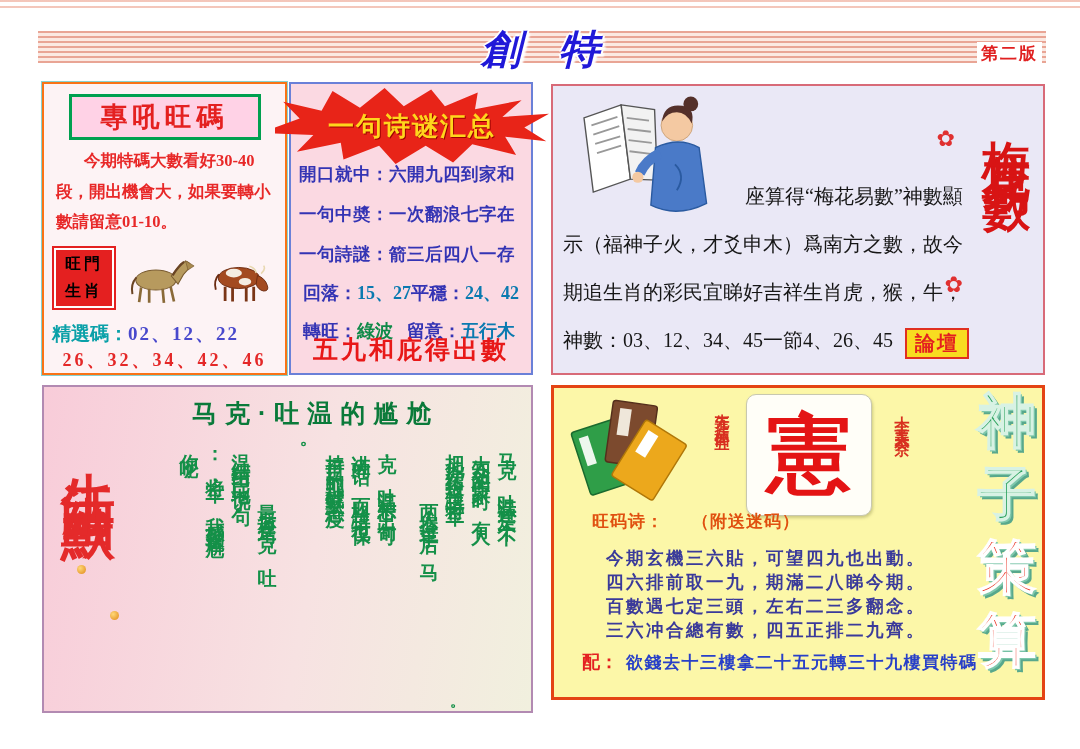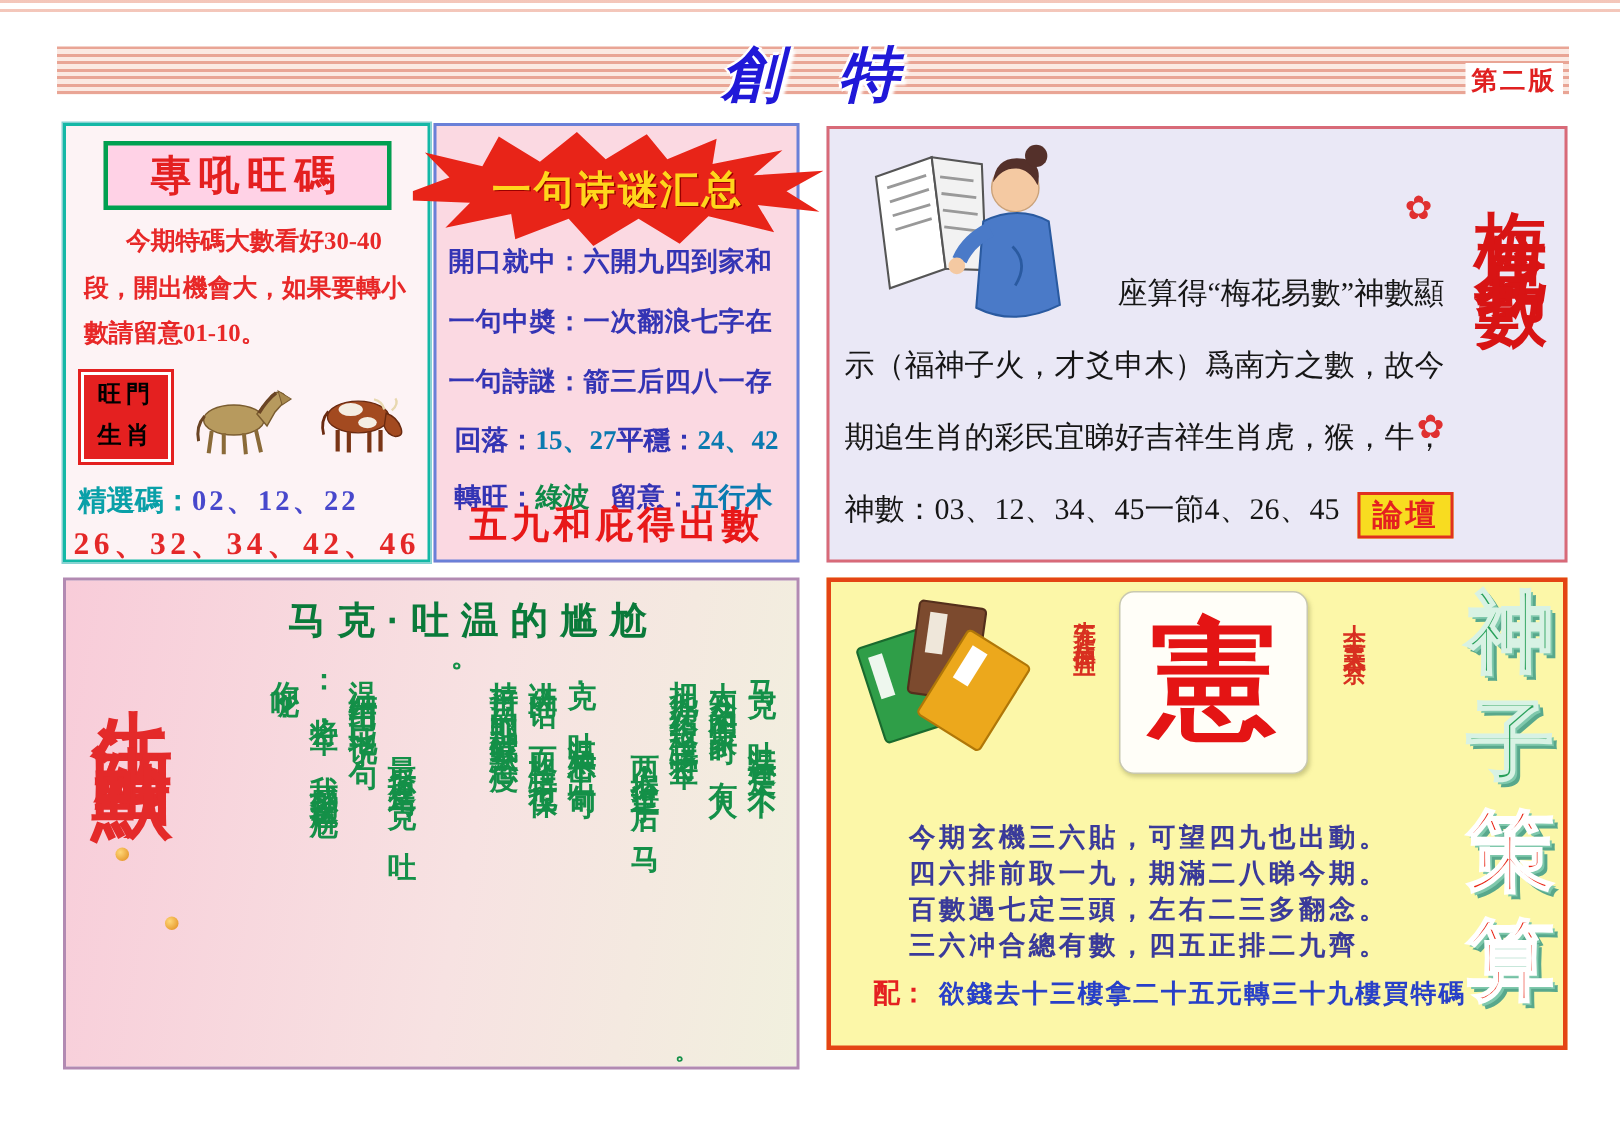--- a/index.html
+++ b/index.html
@@ -13,33 +13,33 @@
   .mast-stripes{position:absolute;top:31px;left:38px;right:34px;height:32px;
     background:repeating-linear-gradient(180deg,#e9a595 0 2px,#fbe9e2 2px 5px);}
   .paper-title{position:absolute;top:22px;left:0;width:100%;margin:0;text-align:center;
     color:#2018d8;font-size:40px;font-weight:bold;font-style:italic;letter-spacing:38px;text-indent:38px;
     text-shadow:2px 0 0 #fff,-2px 0 0 #fff,0 2px 0 #fff,0 -2px 0 #fff,3px 3px 2px #fff;}
   .edition{position:absolute;top:42px;right:38px;color:#e02020;font-size:17px;font-weight:bold;
     background:#fff;padding:0 4px;letter-spacing:2px;}
 
   
   .box-tl{left:42px;top:82px;width:245px;height:293px;background:#fdf3f5;
-    border:2px solid #14b8a6;outline:1px solid #86d2d2;}
+    border:2px solid #f97316;outline:1px solid #86d2d2;}
   .tl-title{width:186px;margin:10px auto 4px;background:#ffd2e6;border:3px solid #00a050;
     color:#e42020;font-size:27px;font-weight:bold;text-align:center;letter-spacing:5px;padding:2px 0;}
   .tl-body{margin:0;color:#e82828;font-weight:bold;font-size:16.5px;line-height:1.85;
     padding:2px 12px 0 12px;text-indent:1.7em;}
   .tl-zoo{display:flex;align-items:center;gap:5px;padding:5px 6px 0 10px;height:70px;}
   .zstamp{flex:none;width:56px;height:56px;background:#e42020;color:#000000;font-weight:bold;
     font-size:16px;line-height:27px;text-align:center;border:2px solid #fff;outline:2px solid #e42020;
     letter-spacing:3px;}
   .tl-picks{padding:8px 0 0 8px;font-weight:bold;font-size:19px;white-space:nowrap;}
   .picks-label{color:#0aa0a8;text-align:right;}
   .picks-1{color:#4848cc;letter-spacing:2px;}
-  .picks-2{color:#e42828;font-size:21px;font-weight:bold;text-align:center;letter-spacing:3px;margin-top:1px;}
+  .picks-2{color:#e42828;font-size:18px;font-weight:bold;text-align:center;letter-spacing:3px;margin-top:1px;}
 
   
   .box-tm{left:289px;top:82px;width:244px;height:293px;background:#fbd9e2;
     border:2px solid #6a80d8;z-index:4;}
   .starburst{position:absolute;top:4px;left:-16px;width:274px;height:76px;background:#e82418;
     display:flex;align-items:center;justify-content:center;
     clip-path:polygon(0% 52%,9% 40%,3% 18%,17% 30%,21% 4%,31% 26%,40% 0%,47% 24%,57% 2%,62% 24%,74% 6%,73% 28%,90% 16%,83% 38%,100% 34%,91% 52%,99% 70%,84% 64%,88% 88%,72% 74%,65% 98%,55% 76%,44% 100%,38% 76%,25% 94%,24% 72%,8% 84%,14% 62%,0% 60%);}
   .starburst span{color:#ffd61c;font-size:26px;font-weight:bold;letter-spacing:2px;text-shadow:1px 1px 0 #990000;}
   .shimi-lines{margin-top:70px;padding-left:8px;}
   .shimi-line{font-size:17.5px;font-weight:bold;color:#3434b4;line-height:40px;white-space:nowrap;letter-spacing:0.5px;}
@@ -225,20 +225,23 @@
       <g transform="rotate(32 85 70)">
         <rect x="56" y="32" width="50" height="68" rx="3" fill="#eca81c" stroke="#b07708" stroke-width="1.5"></rect>
         <rect x="64" y="40" width="12" height="26" fill="#ffffff"></rect>
       </g>
     </svg>
     <div class="v-small vs-left">先進一八掉四五</div>
     <div class="xian-box">
       <span>憲</span>
     </div>
     <div class="v-small vs-right">十全十美入类京</div>
+    <div class="wmz">
+      <span class="wmz-l">旺码诗：</span><span class="wmz-n">（附送迷码）</span>
+    </div>
     <div class="poem">
       <div>今期玄機三六貼，可望四九也出動。</div>
       <div>四六排前取一九，期滿二八睇今期。</div>
       <div>百數遇七定三頭，左右二三多翻念。</div>
       <div>三六冲合總有數，四五正排二九齊。</div>
     </div>
     <div class="pei">
       <span class="pei-l">配：</span><span class="pei-t">欲錢去十三樓拿二十五元轉三十九樓買特碼</span>
     </div>
     <div class="shence-side">

